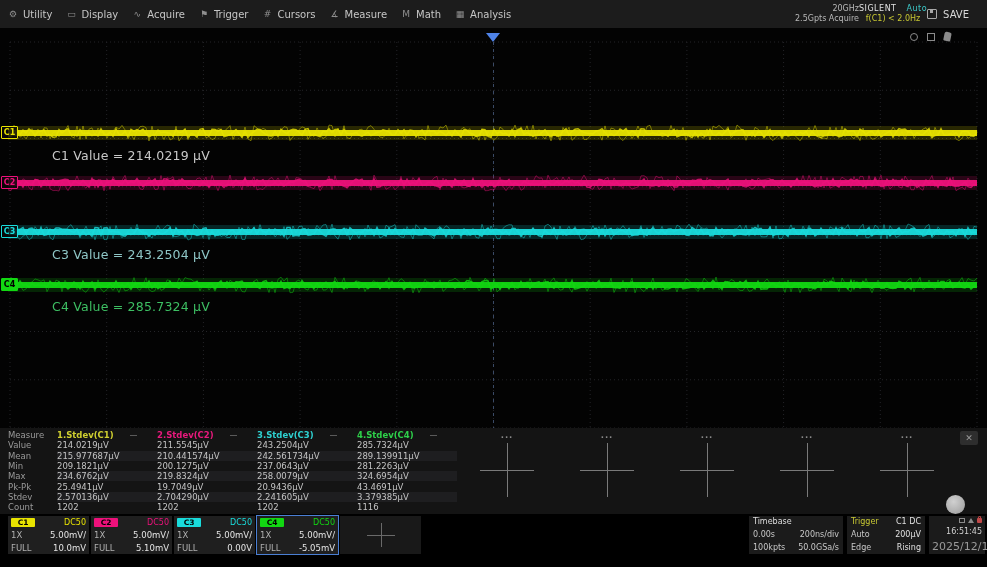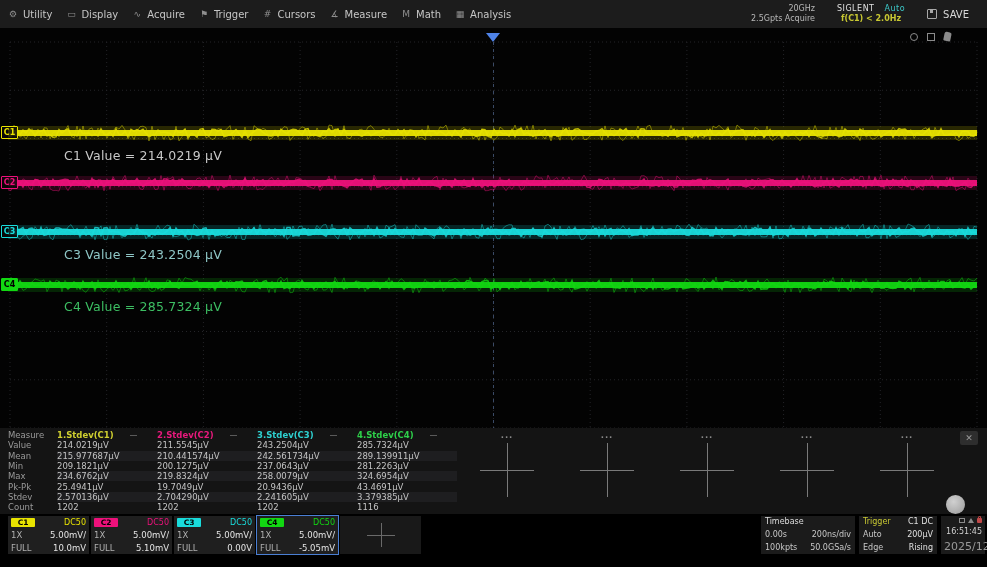--- a/index.html
+++ b/index.html
@@ -4,43 +4,43 @@
 <style>
   html,body{margin:0;padding:0;background:#000;}
   .app{position:relative;width:987px;height:567px;background:#000;overflow:hidden;
        font-family:"DejaVu Sans",sans-serif;-webkit-font-smoothing:antialiased;}
 
   
   .menubar{position:absolute;top:0;left:0;width:987px;height:28px;background:#1c1c1c;
            display:flex;align-items:center;gap:14px;padding:0 18px 0 8px;box-sizing:border-box;}
   .menu-item{display:flex;align-items:center;gap:5px;color:#c6c6c6;font-size:10px;cursor:default;white-space:nowrap;}
   .mi-icon{color:#8f8f8f;font-size:9px;min-width:10px;text-align:center;}
-  .hdr-right{margin-left:auto;display:flex;gap:22px;}
+  .hdr-right{margin-left:auto;display:flex;}
   .hdr-acq{text-align:right;font-size:8px;color:#b8b8b8;line-height:1.3;}
   .hdr-brand{text-align:center;font-size:8px;line-height:1.3;}
   .brand-line{color:#e0e0e0;letter-spacing:.5px;}
   .brand-auto{color:#3cc8c8;margin-left:10px;}
-  .brand-freq{color:#c8c832;font-weight:bold;}
+  .brand-freq{color:#c8c832;}
   .hdr-save{display:flex;align-items:center;gap:6px;color:#d8d8d8;font-size:10px;}
   .floppy{width:8px;height:8px;border:1px solid #a8a8a8;border-radius:1px;position:relative;}
   .floppy::after{content:"";position:absolute;left:2px;top:0;width:3px;height:3px;background:#a8a8a8;}
 
   
   .scope{position:absolute;top:28px;left:0;width:987px;height:400px;background:#030303;}
   .scope svg{position:absolute;inset:0;}
   .trig-marker{position:absolute;left:486px;top:5px;width:0;height:0;
                border-left:7px solid transparent;border-right:7px solid transparent;border-top:9px solid #4f83e8;}
   .scope-icons{position:absolute;top:4px;right:36px;display:flex;gap:9px;align-items:center;}
   .icon-rec{width:8px;height:8px;border:1.5px solid #8a8a8a;border-radius:50%;box-sizing:border-box;}
   .icon-fs{width:8px;height:8px;border:1px solid #8a8a8a;box-sizing:border-box;}
   .icon-hand{width:7px;height:9px;background:#8a8a8a;border-radius:2px 2px 1px 1px;transform:rotate(12deg);}
   .ch-tag{position:absolute;left:1px;width:17px;height:13px;font-size:8px;font-weight:bold;
           display:flex;align-items:center;justify-content:center;background:rgba(8,8,8,.85);
           border:1px solid;box-sizing:border-box;border-radius:1px;}
-  .readout{position:absolute;left:64px;font-size:12.5px;letter-spacing:.2px;white-space:nowrap;}
+  .readout{position:absolute;left:52px;font-size:12.5px;letter-spacing:.2px;white-space:nowrap;}
   .readout-1{top:120px;} .readout-2{top:170px;} .readout-3{top:219px;} .readout-4{top:271px;}
 
   
   .measure-panel{position:absolute;top:428px;left:0;width:987px;height:86px;background:#141414;
                  box-sizing:border-box;padding-top:2px;font-size:8.5px;color:#c4c4c4;}
   .m-row{display:grid;grid-template-columns:49px repeat(9,100px);height:10.3px;align-items:center;
          padding-left:8px;white-space:nowrap;}
   .m-row.alt{background:linear-gradient(90deg,rgba(0,0,0,0) 0 57px,#1e1e20 57px 457px,rgba(0,0,0,0) 457px);}
   .m-lbl{color:#9a9a9a;}
   .m-hdr{font-weight:bold;}
@@ -70,21 +70,21 @@
   .plus-sm::before{content:"";position:absolute;left:0;right:0;top:50%;height:1px;background:#6a6a6a;}
   .plus-sm::after{content:"";position:absolute;top:0;bottom:0;left:50%;width:1px;background:#6a6a6a;}
   .tb-box{margin-left:auto;width:94px;background:#1b1b1b;padding:2px 4px;box-sizing:border-box;
           display:flex;flex-direction:column;justify-content:space-between;font-size:8px;color:#c8c8c8;}
   .tb-title{color:#dedede;}
   .tb-row{display:flex;justify-content:space-between;line-height:1;}
   .trg-box{width:78px;background:#1b1b1b;padding:2px 4px;box-sizing:border-box;display:flex;
            flex-direction:column;justify-content:space-between;font-size:8px;color:#c8c8c8;margin-left:2px;}
   .trg-title{color:#c8c832;}
   .trg-right{color:#e0e0e0;}
-  .clk-box{width:44px;background:#1b1b1b;padding:2px 3px;box-sizing:border-box;margin:0 2px;
+  .clk-box{width:56px;background:#1b1b1b;padding:2px 3px;box-sizing:border-box;margin:0 2px;
            display:flex;flex-direction:column;justify-content:space-between;text-align:right;}
   .clk-icons{display:flex;justify-content:flex-end;gap:3px;align-items:center;}
   .icon-lan{width:6px;height:5px;border:1px solid #8a8a8a;box-sizing:border-box;}
   .icon-wifi{width:0;height:0;border-left:3px solid transparent;border-right:3px solid transparent;border-bottom:5px solid #8a8a8a;}
   .icon-lock{width:5px;height:5px;background:#c04848;border-radius:1px;position:relative;}
   .icon-lock::before{content:"";position:absolute;top:-2px;left:1px;width:3px;height:2px;border:1px solid #c04848;border-bottom:none;border-radius:2px 2px 0 0;box-sizing:border-box;}
   .clk-time{color:#d0d0d0;font-size:8px;line-height:1;}
   .clk-date{color:#9a9a9a;font-size:11px;line-height:1;}
 </style>
 </head>

